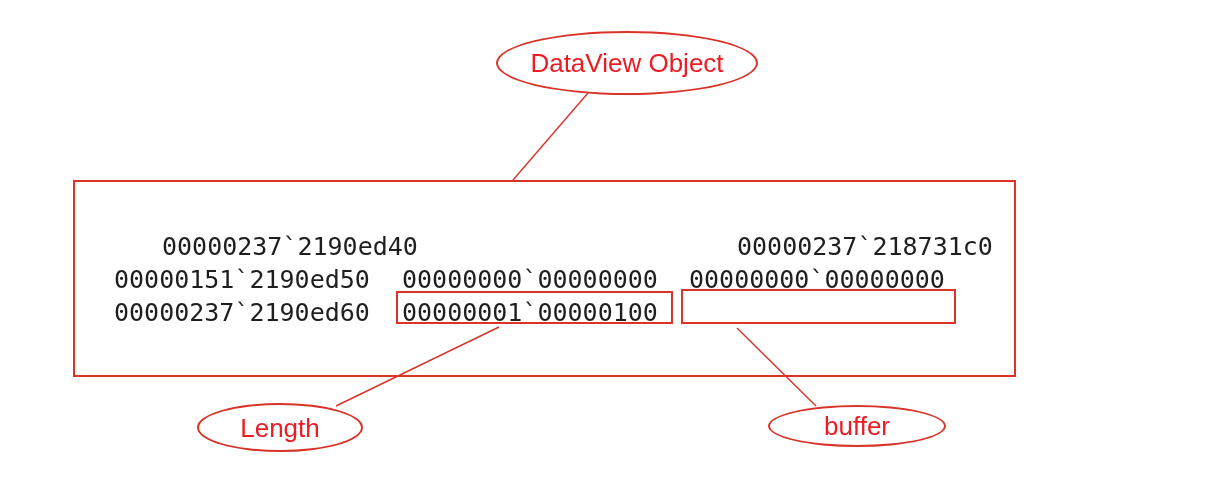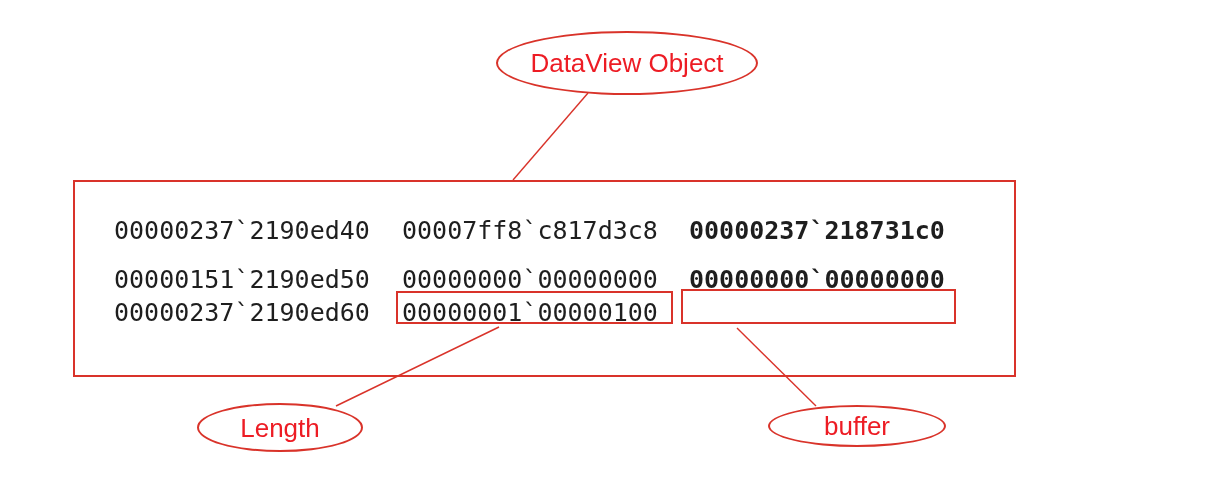--- a/index.html
+++ b/index.html
@@ -62,22 +62,22 @@
   .mem {
     position: absolute;
     font-family: "DejaVu Sans Mono", monospace;
     font-size: 25px;
     line-height: 25px;
     color: #1e1e1e;
     white-space: pre;
   }
   .col-addr { left: 114px; }
   .col-v1   { left: 402px; }
-  .col-v2   { left: 689px; font-weight: bold; }
-  .row-0 { top: 218px; }
+  .col-v2   { left: 689px; }
+  .row-0 { top: 234px; margin-left: 48px; }
   .row-1 { top: 267px; }
   .row-2 { top: 300px; }
 
   .highlight-box {
     position: absolute;
     border: 2px solid var(--stroke-red, #d9332a);
     box-sizing: border-box;
     background: transparent;
   }
   .highlight-length { left: 396px; top: 291px; width: 277px; height: 33px; }
@@ -94,21 +94,20 @@
     <line x1="737" y1="328" x2="816" y2="406"></line>
   </svg>
 
   <div class="callout callout-dataview">
     <span class="callout-label">DataView Object</span>
   </div>
 
   <div class="memory-panel"></div>
 
   <span class="mem col-addr row-0">00000237`2190ed40</span>
-  <span class="mem col-v1   row-0">00007ff8`c817d3c8</span>
   <span class="mem col-v2   row-0">00000237`218731c0</span>
 
   <span class="mem col-addr row-1">00000151`2190ed50</span>
   <span class="mem col-v1   row-1">00000000`00000000</span>
   <span class="mem col-v2   row-1">00000000`00000000</span>
 
   <span class="mem col-addr row-2">00000237`2190ed60</span>
   <span class="mem col-v1   row-2">00000001`00000100</span>
 
   <div class="highlight-box highlight-length"></div>

